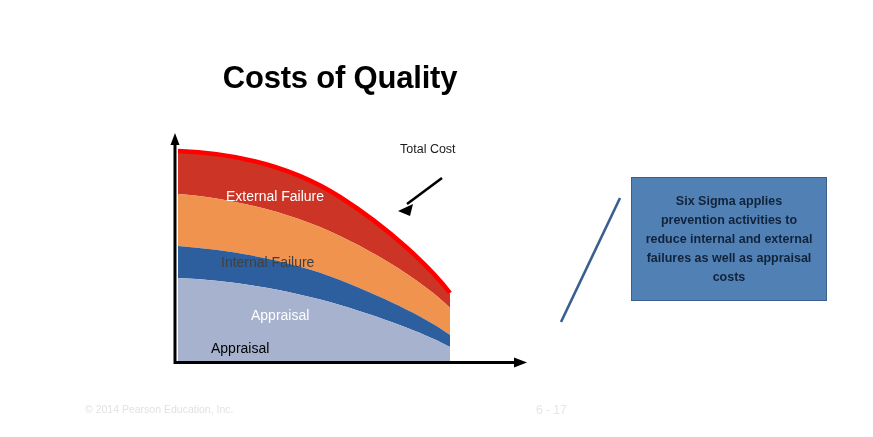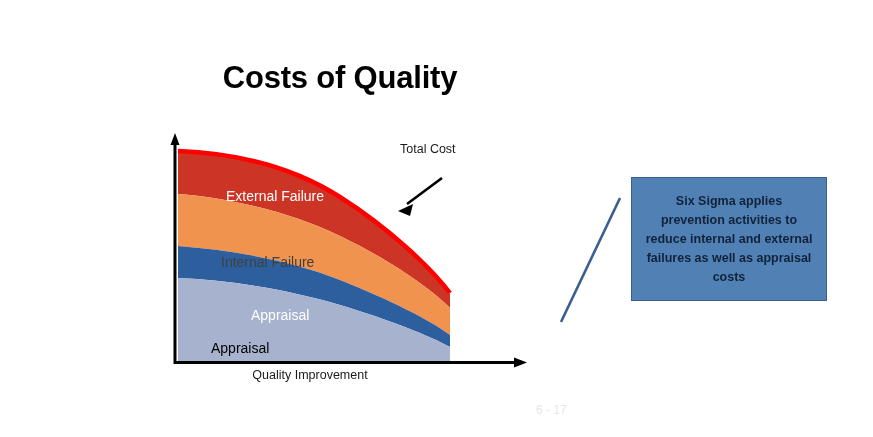--- a/index.html
+++ b/index.html
@@ -193,37 +193,37 @@
       <polygon points="75,5 70.5,17 79.5,17" fill="#000000"></polygon>
 
       <line x1="74" y1="234.5" x2="418" y2="234.5" stroke="#000000" stroke-width="3"></line>
       <polygon points="427,234.5 414,229.5 414,239.5" fill="#000000"></polygon>
 
       <line x1="342" y1="50" x2="307" y2="76" stroke="#000000" stroke-width="2.6"></line>
       <polygon points="298,83 313,76 310,88" fill="#000000"></polygon>
     </svg>
 
 
-    <div class="axis-title" id="x-axis-title">Quality Improvement</div>
 
     <div class="band-label" id="band-label-external">External Failure</div>
 
     <div class="band-label" id="band-label-internal">Internal Failure</div>
 
     <div class="band-label" id="band-label-prevention">Appraisal</div>
 
     <div class="band-label" id="band-label-appraisal">Appraisal</div>
 
     <div id="total-cost-callout">Total Cost</div>
   </div>
 
   <svg id="connector-line" viewBox="0 0 80 140">
     <line x1="9" y1="132" x2="68" y2="8" stroke="#3a5f8f" stroke-width="2.6"></line>
   </svg>
 
   <div id="six-sigma-box">
     <div id="six-sigma-text">Six Sigma applies prevention activities to reduce internal and external failures as well as appraisal costs</div>
   </div>
 
+  <div id="footer-copyright">© 2014 Pearson Education, Inc.</div>
 
   <div id="footer-page-number">6 - 17</div>
 
 </div>
 
 </body></html>

